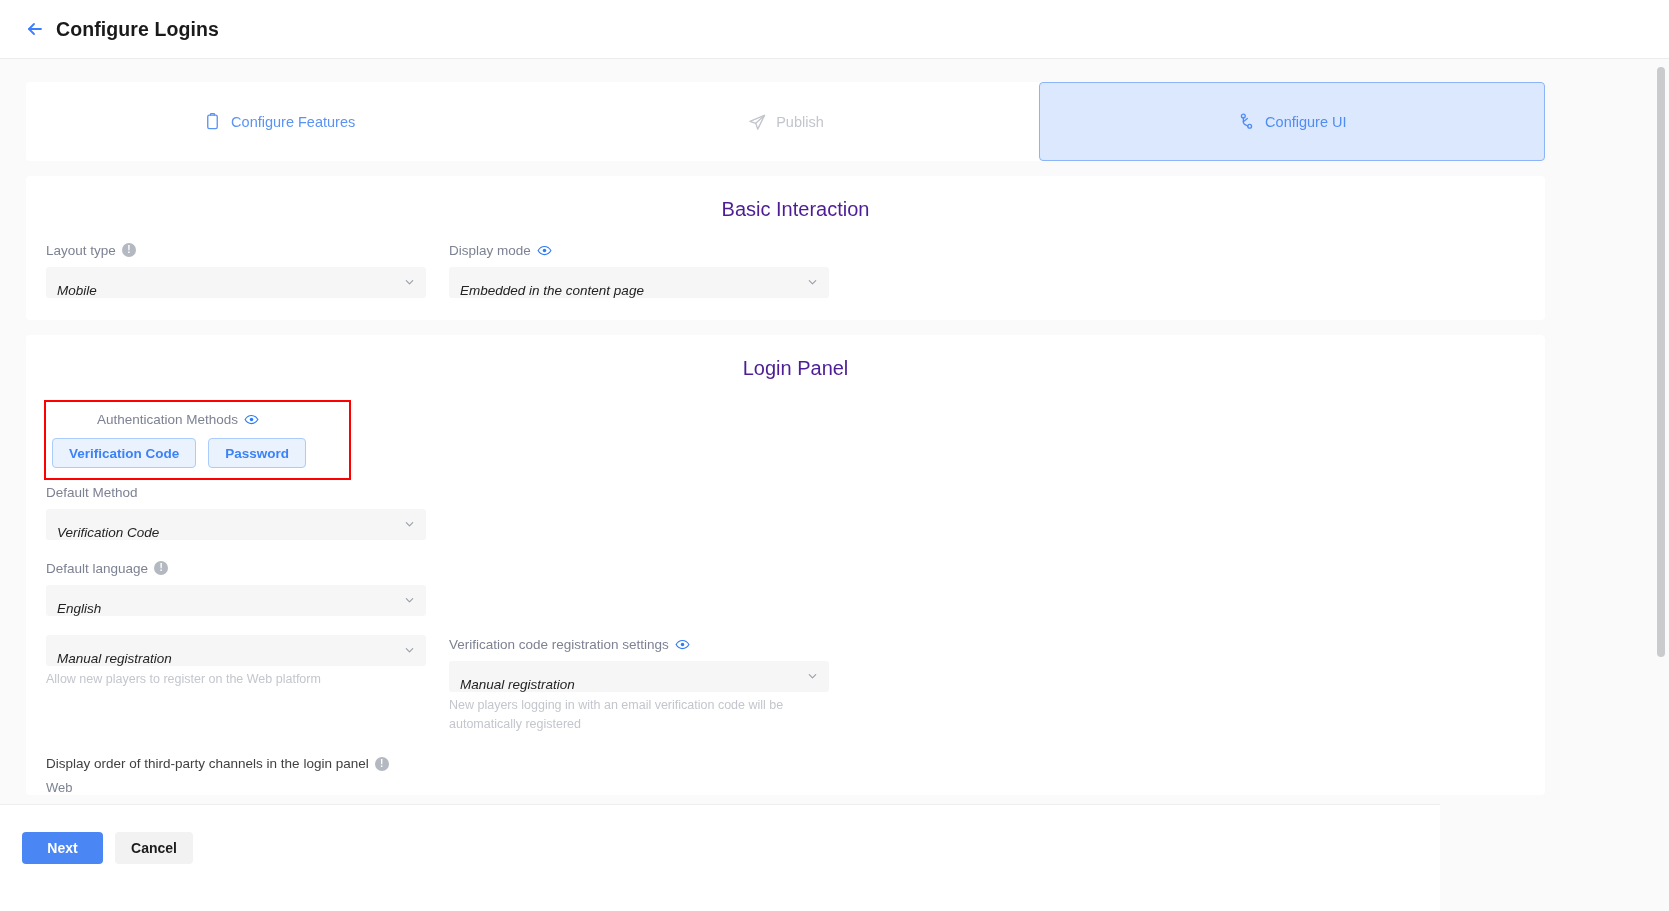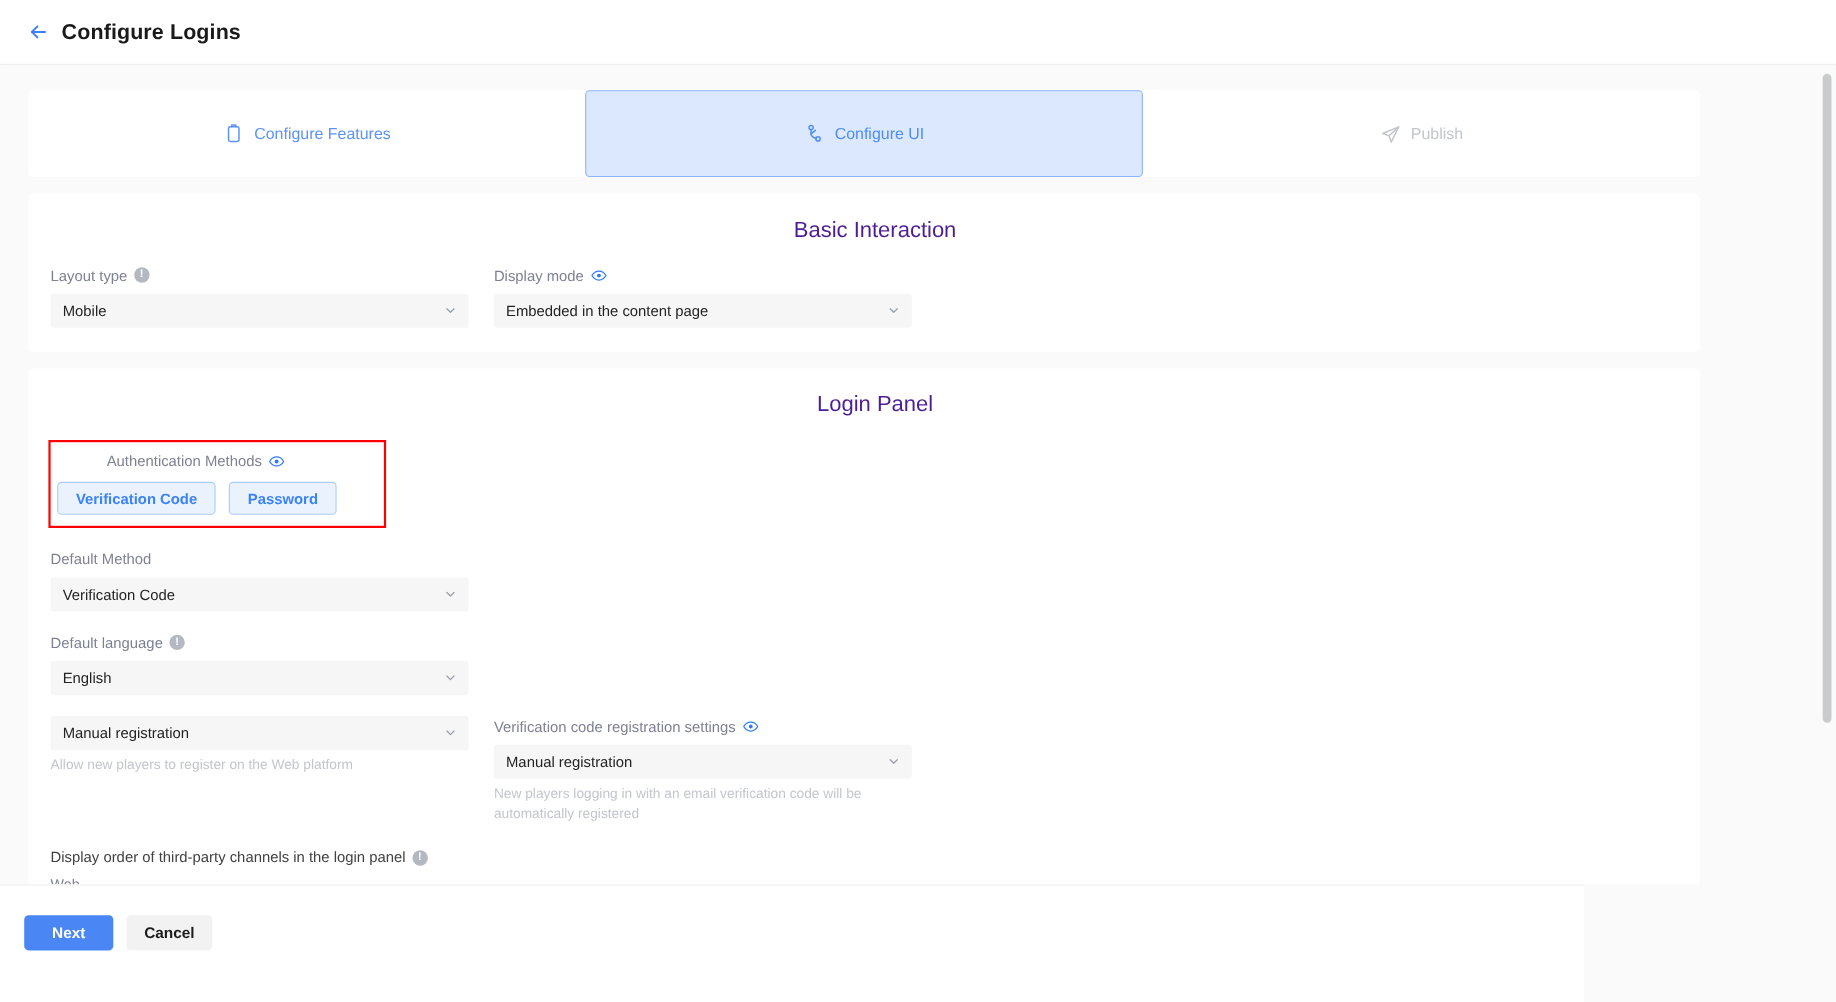--- a/index.html
+++ b/index.html
@@ -123,27 +123,28 @@
     margin-bottom: 8px;
     height: 18px;
   }
 
   .select {
     position: relative;
     height: 31px;
     background: #f6f6f6;
     border-radius: 3px;
     display: flex;
-    align-items: center;
+    align-items: flex-end;
     padding: 0 28px 0 11px;
     font-size: 13.5px;
     color: #232323;
     cursor: pointer;
     white-space: nowrap;
     overflow: hidden;
+    font-style: italic;
   }
   .select .value {
     overflow: hidden;
     text-overflow: ellipsis;
     white-space: nowrap;
   }
   .select .caret {
     position: absolute;
     right: 11px; top: 50%;
     transform: translateY(-50%);
@@ -282,44 +283,44 @@
     <div class="steps-card">
 
       <div class="step done">
         <span class="step-icon">
           <svg width="19" height="19" viewBox="0 0 24 24" fill="none" stroke="#5b93f5" stroke-width="1.7" stroke-linecap="round" stroke-linejoin="round">
             <rect x="6" y="4" width="12" height="17" rx="2"></rect>
             <path d="M9.5 4V2.8a.8.8 0 0 1 .8-.8h3.4a.8.8 0 0 1 .8.8V4"></path>
           </svg>
         </span>
         <span class="step-label">Configure Features</span>
+      </div>
+
+      <div class="step upcoming">
+        <span class="step-icon">
+          <svg width="20" height="20" viewBox="0 0 24 24" fill="none" stroke="#c2c5cc" stroke-width="1.6" stroke-linecap="round" stroke-linejoin="round">
+            <path d="M21 4L3.5 11.2l7 2.4 2.4 7L21 4z"></path>
+            <path d="M10.5 13.6L21 4"></path>
+          </svg>
+        </span>
+        <span class="step-label">Publish</span>
       </div>
 
       <div class="step active">
         <span class="step-icon">
           <svg width="19" height="19" viewBox="0 0 24 24" fill="none" stroke="#4f8df3" stroke-width="1.7" stroke-linecap="round" stroke-linejoin="round">
             <circle cx="8" cy="5" r="2.4"></circle>
             <circle cx="16" cy="18" r="2.4"></circle>
             <path d="M8 7.6v5.2c0 2.4 2.4 3.4 5.8 5"></path>
             <path d="M8 12.2l5-4"></path>
           </svg>
         </span>
         <span class="step-label">Configure UI</span>
       </div>
 
-      <div class="step upcoming">
-        <span class="step-icon">
-          <svg width="20" height="20" viewBox="0 0 24 24" fill="none" stroke="#c2c5cc" stroke-width="1.6" stroke-linecap="round" stroke-linejoin="round">
-            <path d="M21 4L3.5 11.2l7 2.4 2.4 7L21 4z"></path>
-            <path d="M10.5 13.6L21 4"></path>
-          </svg>
-        </span>
-        <span class="step-label">Publish</span>
-      </div>
-
     </div>
 
     <div class="card" style="padding-bottom:22px;">
       <div class="card-title">Basic Interaction</div>
 
       <div class="field-grid">
         <div class="field-col">
           <div class="field-label">
             <span>Layout type</span>
             <span class="info-dot">!</span>
@@ -368,21 +369,21 @@
               <circle cx="12" cy="12" r="2.8" fill="#2f7bf6" stroke="none"></circle>
             </svg>
           </span>
         </div>
         <div class="auth-row">
           <div class="chip">Verification Code</div>
           <div class="chip">Password</div>
         </div>
       </div>
 
-      <div class="field-grid" style="margin-top:19px;">
+      <div class="field-grid" style="margin-top:3px;">
         <div class="field-col">
           <div class="field-label">
             <span>Default Method</span>
           </div>
           <div class="select">
             <span class="value">Verification Code</span>
             <span class="caret">
               <svg width="11" height="11" viewBox="0 0 12 12" fill="none" stroke="#9aa0ab" stroke-width="1.3" stroke-linecap="round" stroke-linejoin="round">
                   <polyline points="2.5,4.5 6,8 9.5,4.5"></polyline>
                 </svg>

